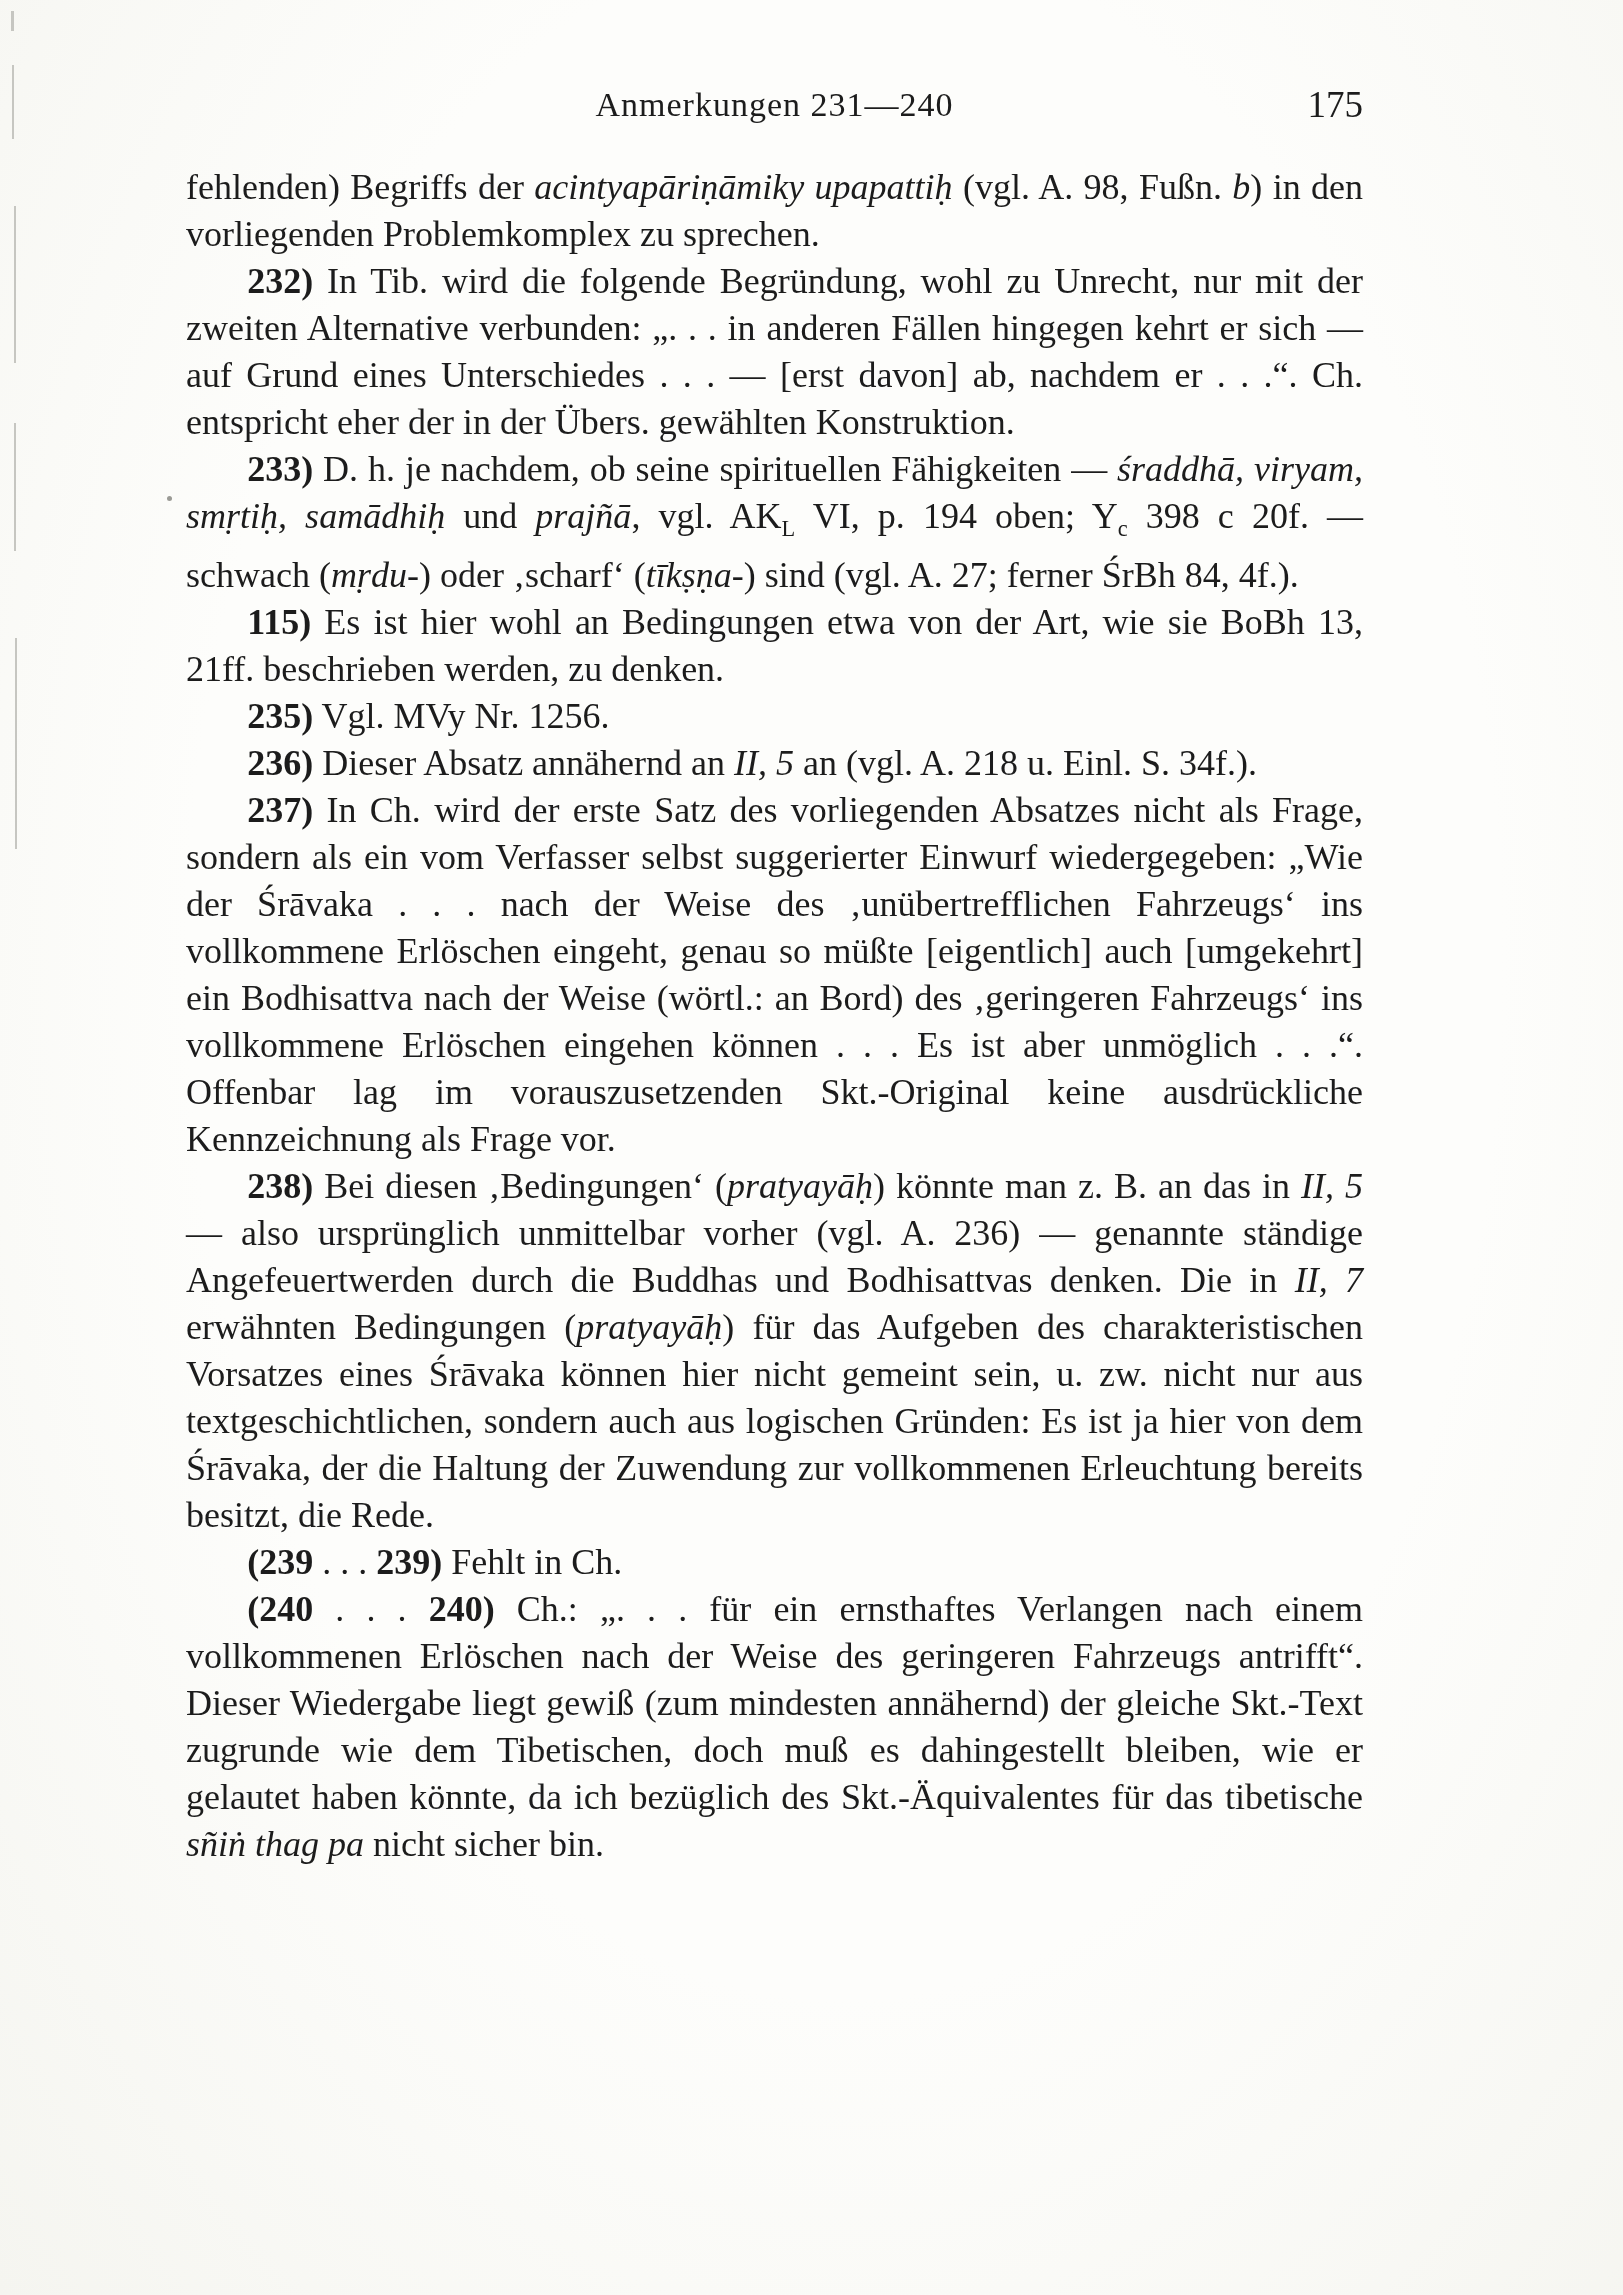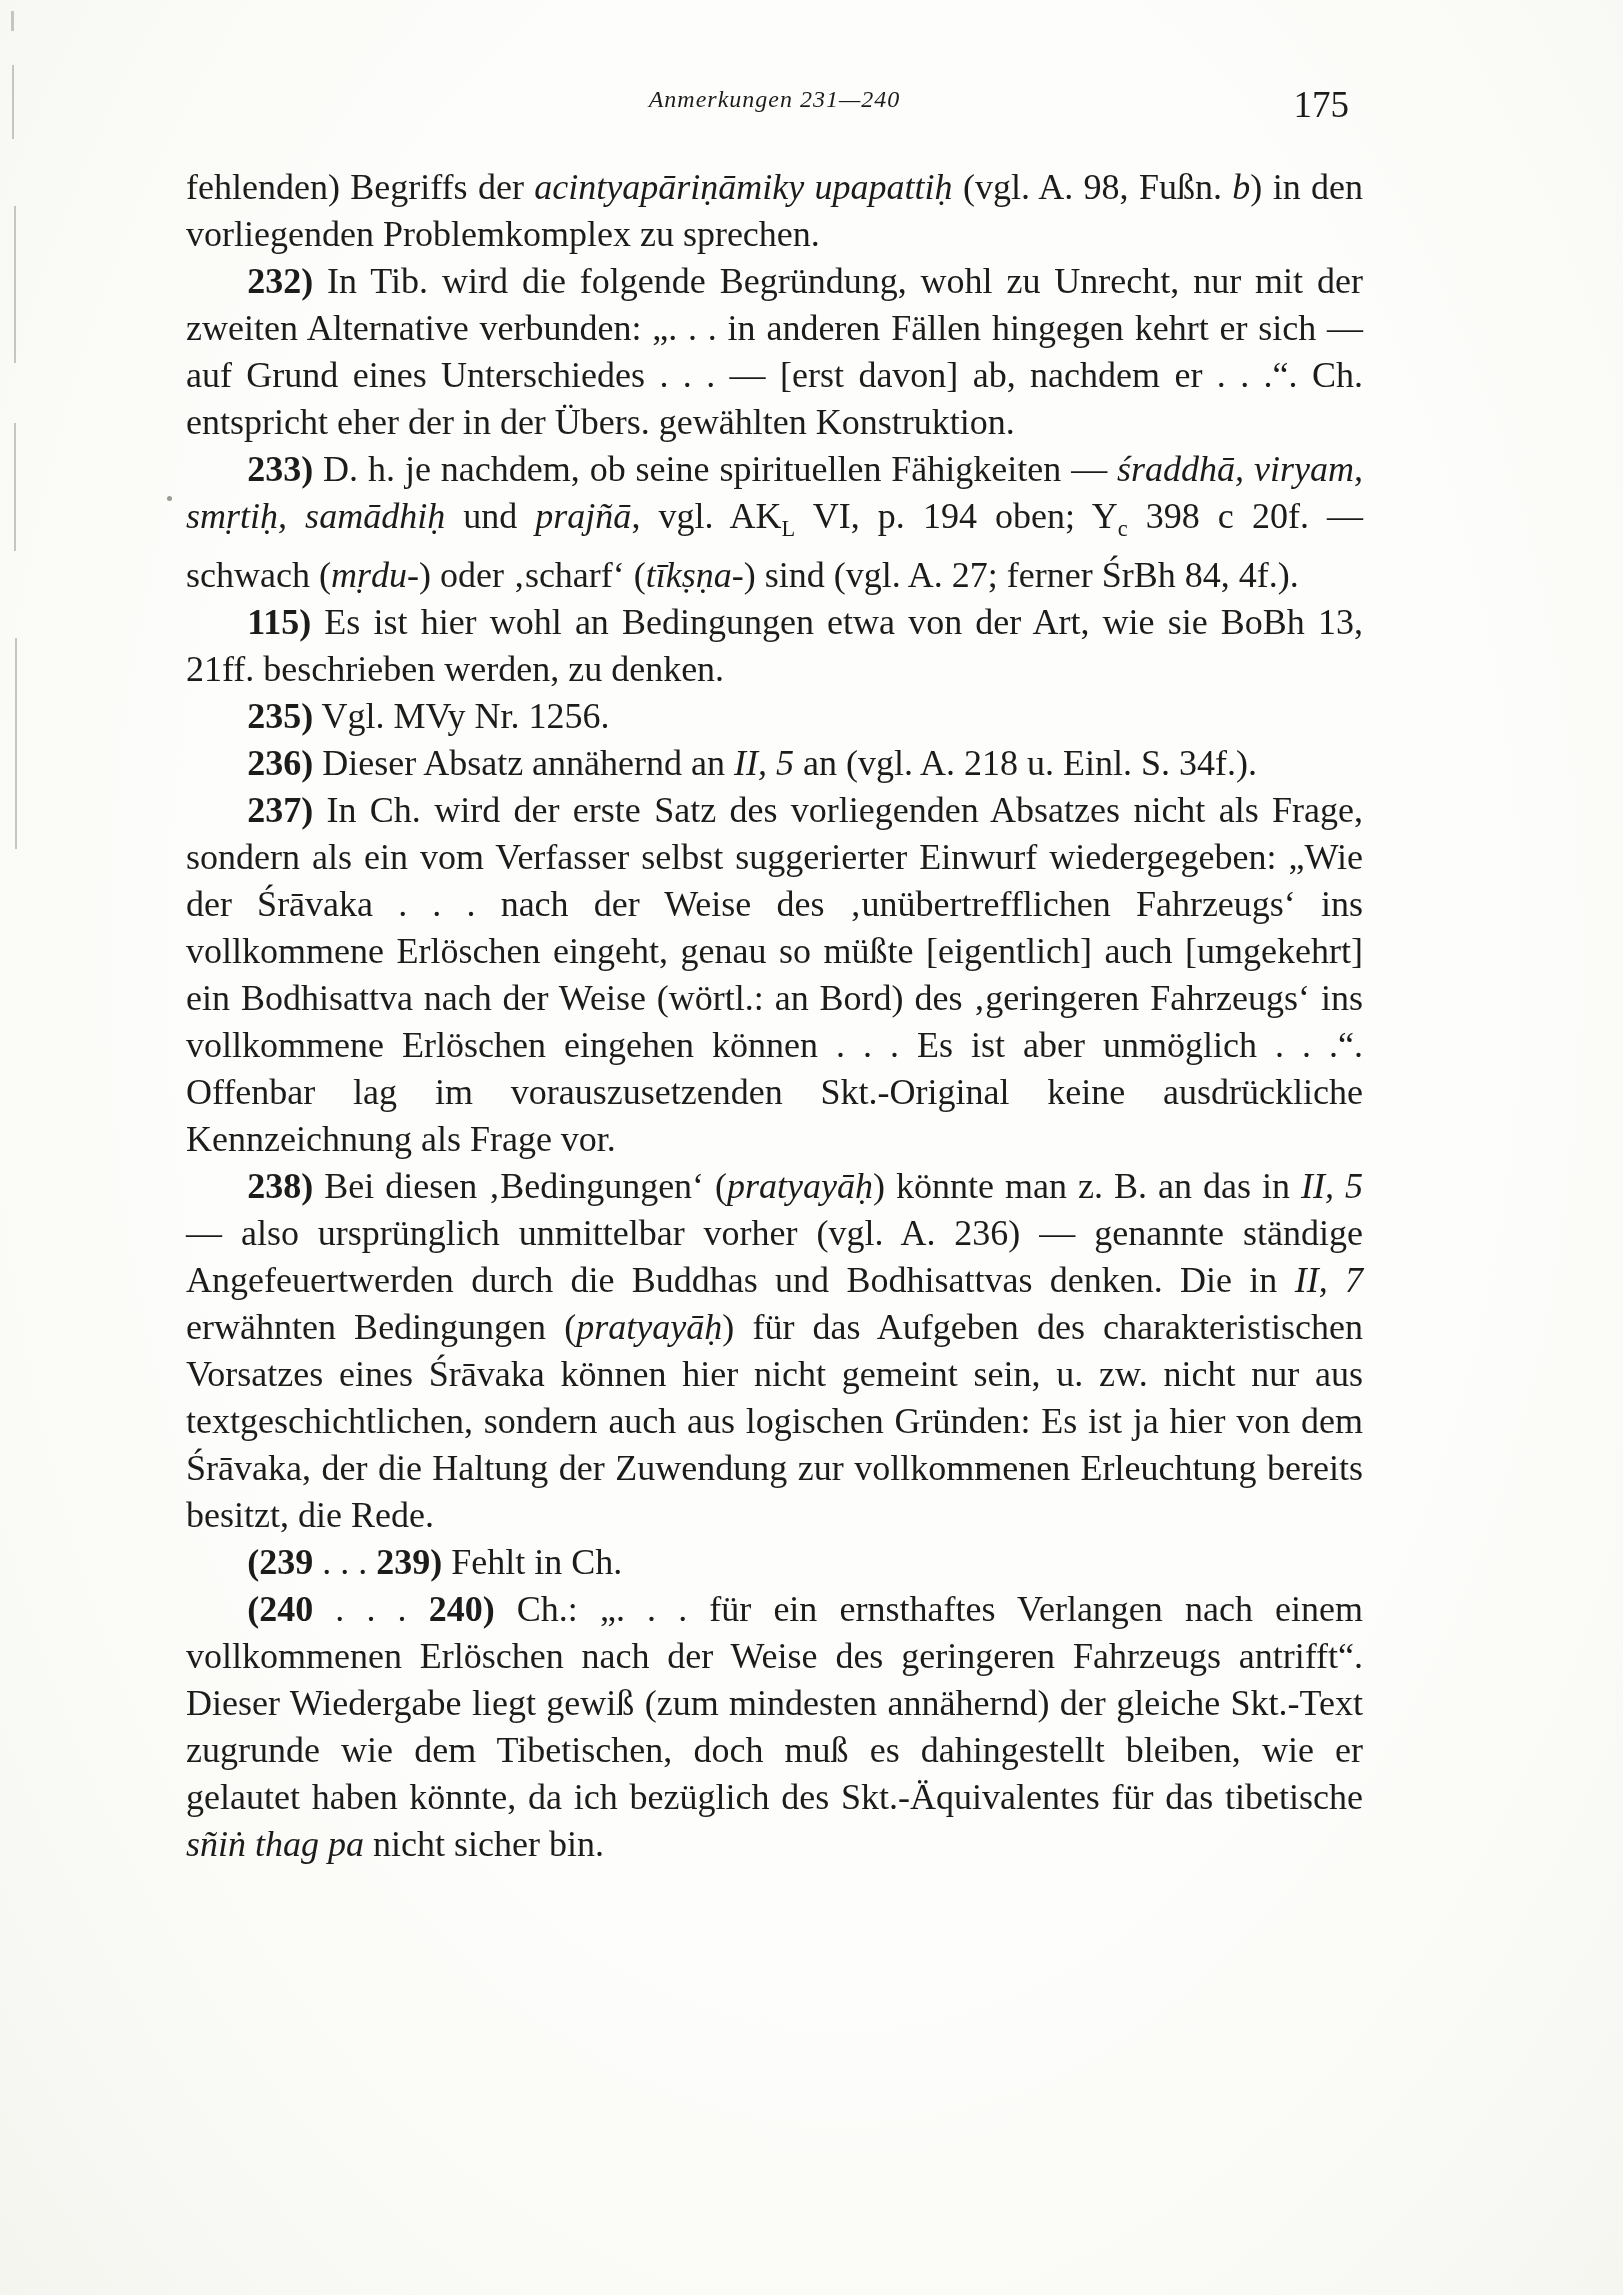--- a/index.html
+++ b/index.html
@@ -21,28 +21,27 @@
     position: absolute;
     top: 86px;
     left: 186px;
     width: 1177px;
     height: 54px;
   }
   .running-title {
     position: absolute;
     left: 50%;
     transform: translateX(-50%);
-    font-size: 24px;
+    font-size: 34px;
     letter-spacing: 1px;
     white-space: nowrap;
-    font-style: italic;
   }
   .page-number {
     position: absolute;
-    right: 14px;
+    right: 0;
     top: -2.9px;
     font-size: 37px;
   }
   .text-block {
     position: absolute;
     top: 164px;
     left: 186px;
     width: 1177px;
     font-size: 36px;
     line-height: 47px;

